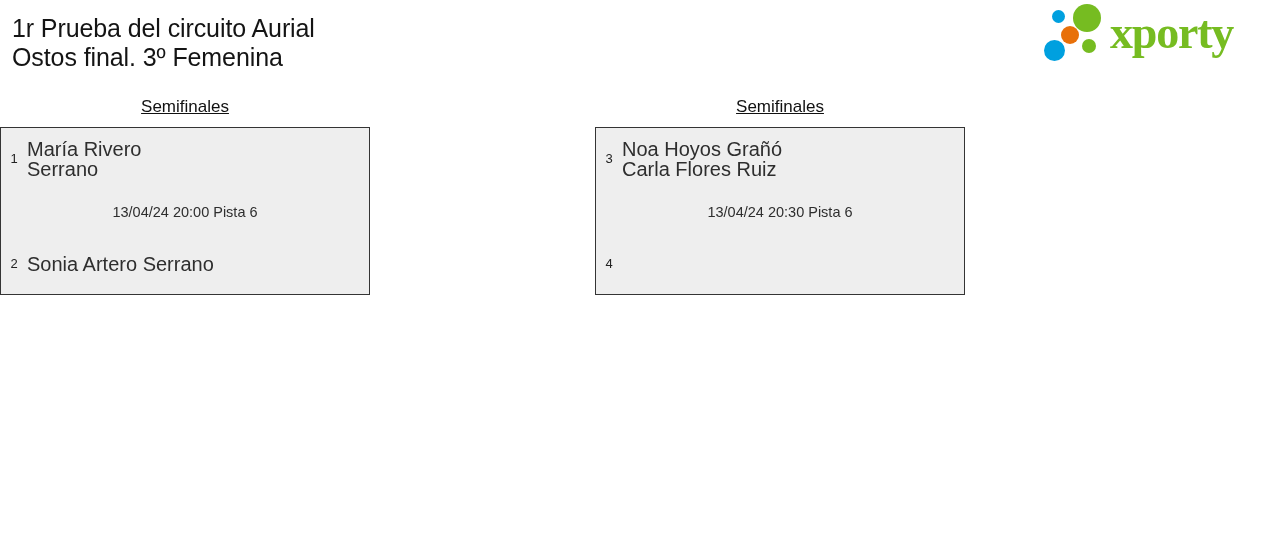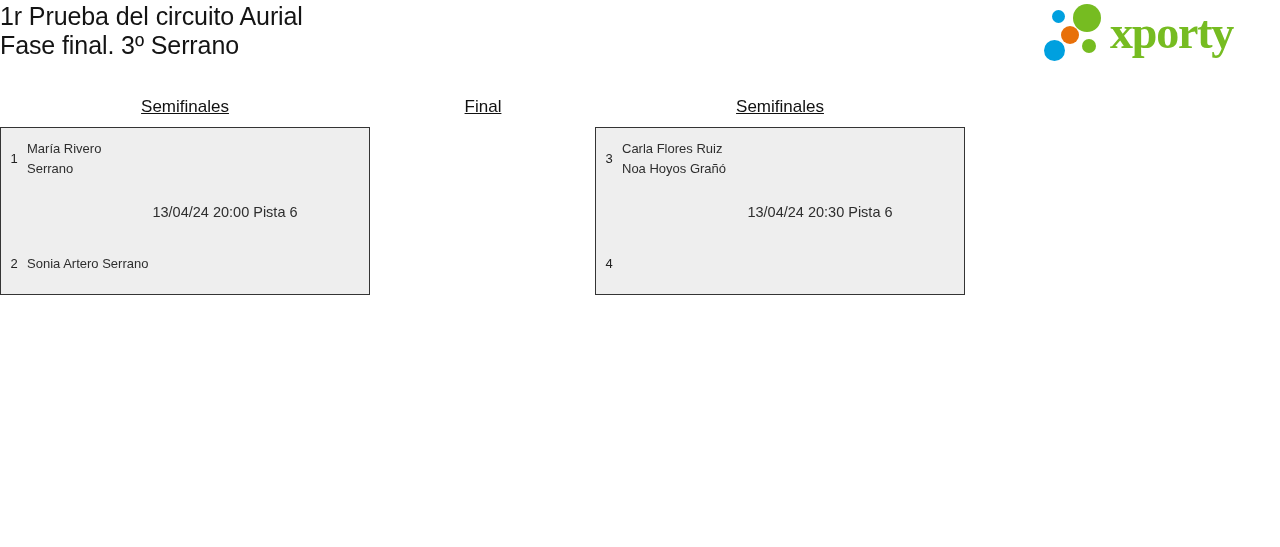--- a/index.html
+++ b/index.html
@@ -21,21 +21,21 @@
     position: absolute;
     top: 0;
     left: 0;
     width: 1280px;
     height: 80px;
   }
   .tournament-title {
     position: absolute;
     left: 0;
     top: 2px;
-    margin: 0;
+    margin: 12px;
     font-size: 25px;
     font-weight: 500;
     line-height: 29px;
     color: #141414;
     letter-spacing: -0.1px;
     white-space: nowrap;
   }
   .tournament-title .line {
     display: block;
   }
@@ -124,68 +124,66 @@
   .seed {
     width: 26px;
     flex: 0 0 26px;
     text-align: center;
     font-size: 13px;
     color: #222222;
     line-height: 16px;
   }
   .team-names {
     flex: 1 1 auto;
-    font-size: 13px;
+    font-size: 20px;
     line-height: 20px;
     color: #2e2e2e;
     white-space: nowrap;
   }
   .team-names .player {
     display: block;
   }
 
   .match-info {
     position: absolute;
     left: 0;
     top: 74px;
     width: 100%;
     text-align: center;
     font-size: 14.5px;
     line-height: 20px;
     color: #2e2e2e;
-    padding-left: 40px;
   }
 </style>
 </head>
 <body>
 
 <div class="header">
 
   <h1 class="tournament-title">
     <span class="line">1r Prueba del circuito Aurial</span>
-    <span class="line">Fase final. 3º Serrano</span>
+    <span class="line">Ostos final. 3º Femenina</span>
   </h1>
 
   <div class="brand-logo">
     <div class="dots">
       <span class="dot dot-blue-top"></span>
       <span class="dot dot-green-big"></span>
       <span class="dot dot-orange"></span>
       <span class="dot dot-blue-big"></span>
       <span class="dot dot-green-small"></span>
     </div>
     <span class="wordmark">xporty</span>
   </div>
 
 </div>
 
 <div class="bracket">
 
   <div class="round-header left">Semifinales</div>
-  <div class="round-header center">Final</div>
   <div class="round-header right">Semifinales</div>
 
   <div class="match-box left">
 
     <div class="team-row top">
       <span class="seed">1</span>
       <span class="team-names">
         <span class="player">María Rivero</span>
         <span class="player">Serrano</span>
       </span>
@@ -200,22 +198,22 @@
       </span>
     </div>
 
   </div>
 
   <div class="match-box right">
 
     <div class="team-row top">
       <span class="seed">3</span>
       <span class="team-names">
+        <span class="player">Noa Hoyos Grañó</span>
         <span class="player">Carla Flores Ruiz</span>
-        <span class="player">Noa Hoyos Grañó</span>
       </span>
     </div>
 
     <div class="match-info">13/04/24 20:30 Pista 6</div>
 
     <div class="team-row bottom">
       <span class="seed">4</span>
     </div>
 
   </div>

